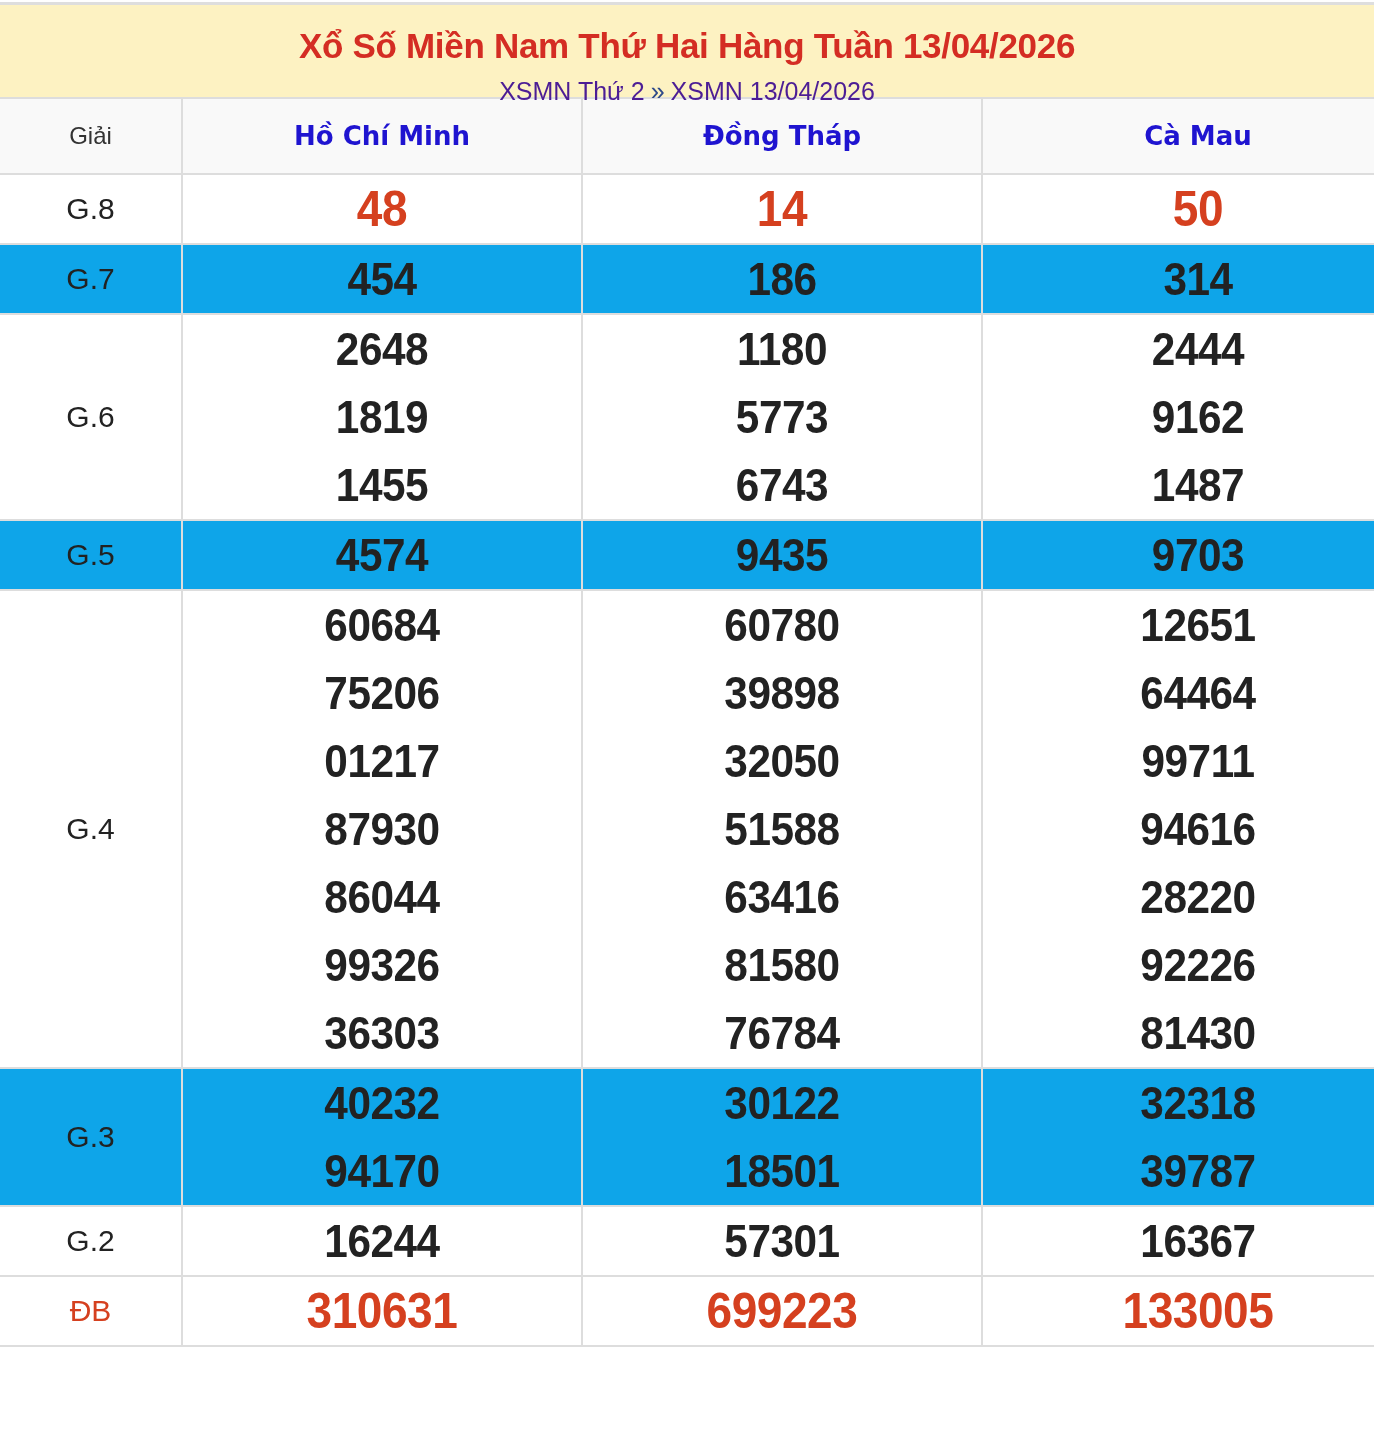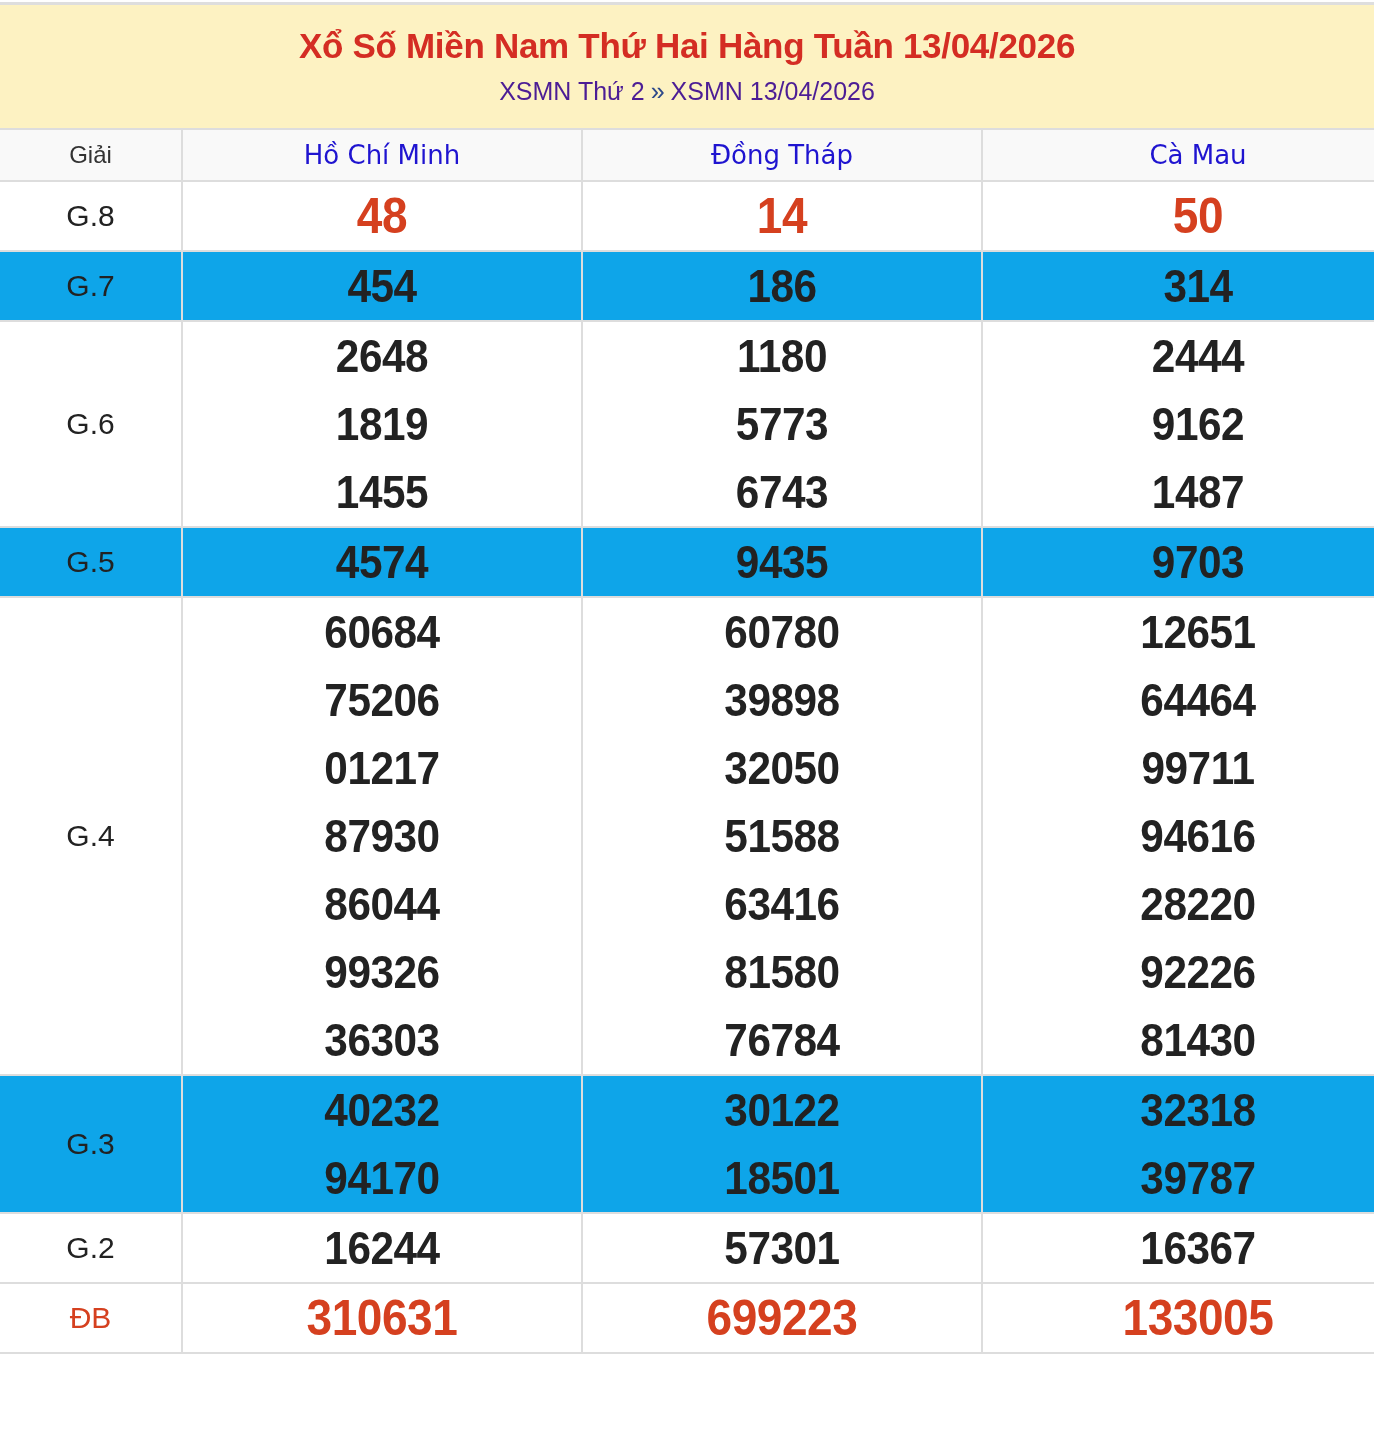--- a/index.html
+++ b/index.html
@@ -13,21 +13,21 @@
     overflow: hidden;
     font-family: "Liberation Sans", sans-serif;
   }
   .wrap {
     width: 1374px;
     border-top: 3px solid #dedede;
     margin-top: 2px;
   }
   .title-box {
     background: #fdf2c2;
-    height: 123px;
+    height: 92px;
     text-align: center;
     box-sizing: border-box;
     padding-top: 21px;
   }
   .title-box h1 {
     margin: 0;
     font-size: 35px;
     line-height: 40px;
     font-weight: bold;
     color: #d42d23;
@@ -56,29 +56,29 @@
   col.c2 { width: 400px; }
   col.c3 { width: 392px; }
   td, th {
     border: 2px solid #dddddd;
     text-align: center;
     vertical-align: middle;
     padding: 0;
   }
   tr > :first-child { border-left: none; }
   tr > :last-child { border-right: none; padding-left: 39px; }
-  thead tr { background: #f9f9f9; height: 52px; }
+  thead tr { background: #f9f9f9; height: 76px; }
   thead th.label {
     font-weight: normal;
     font-size: 24px;
     color: #333333;
   }
   thead th.province {
     font-size: 26px;
-    font-weight: normal;
+    font-weight: bold;
     color: #1f14d0;
     font-family: "DejaVu Sans", sans-serif;
   }
   thead th.province a {
     color: #1f14d0;
     text-decoration: none;
   }
   tbody tr.alt { background: #0ea5e9; }
   tbody tr.plain { background: #ffffff; }
   td.label {

